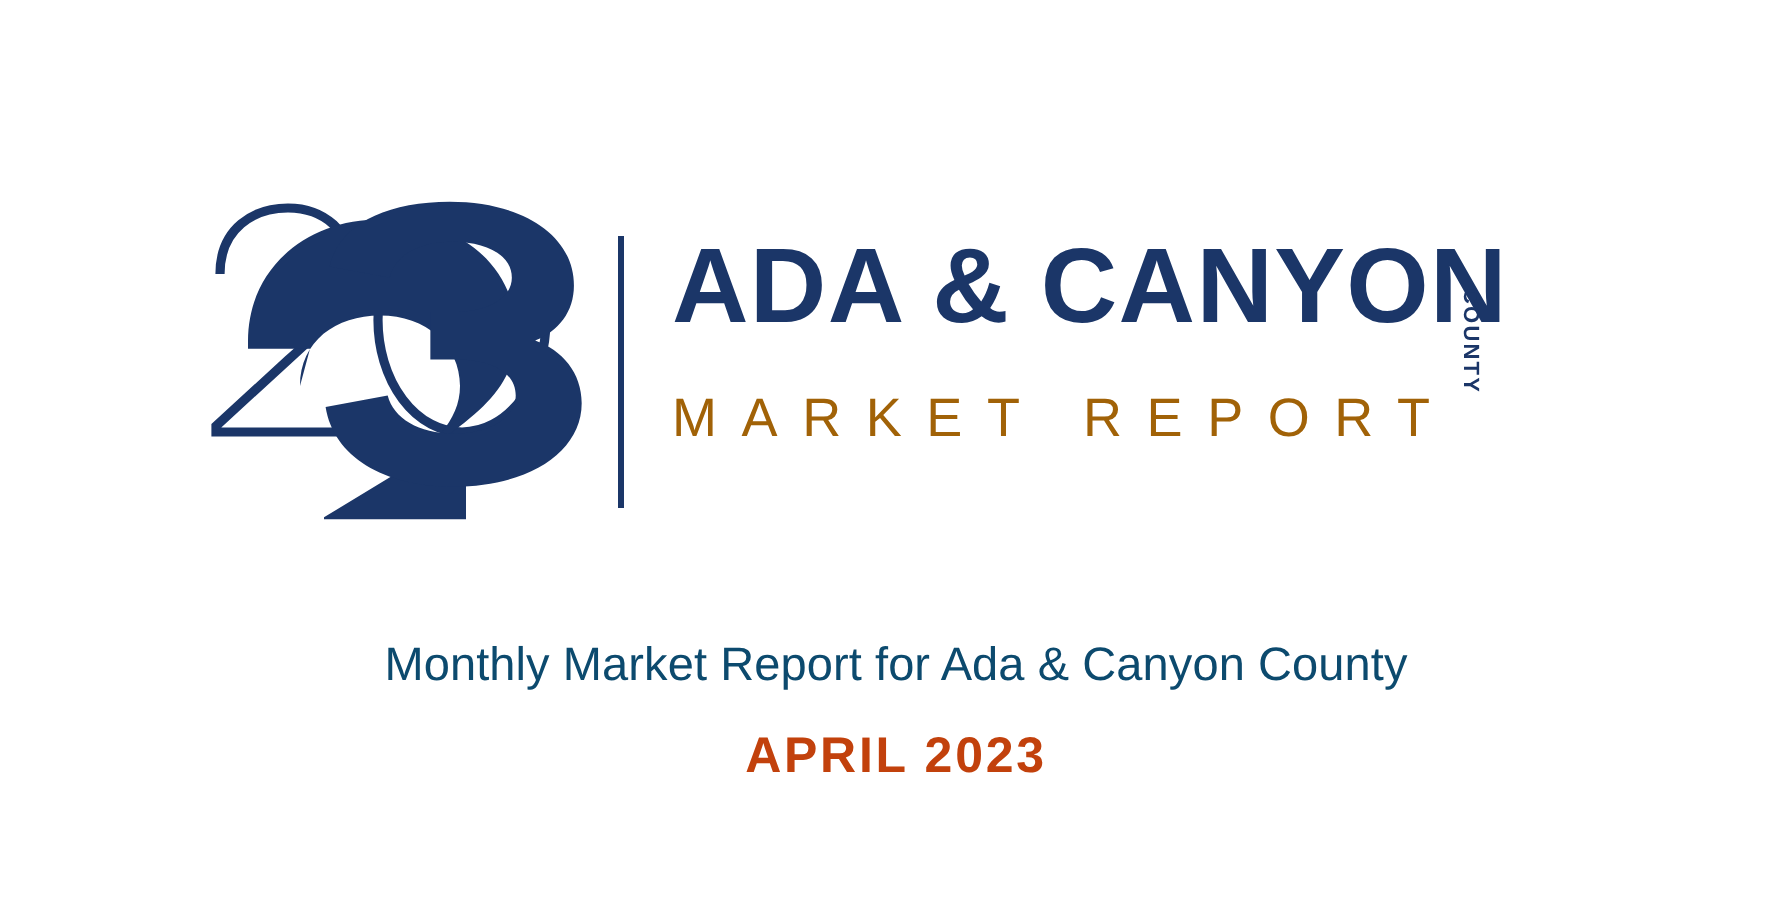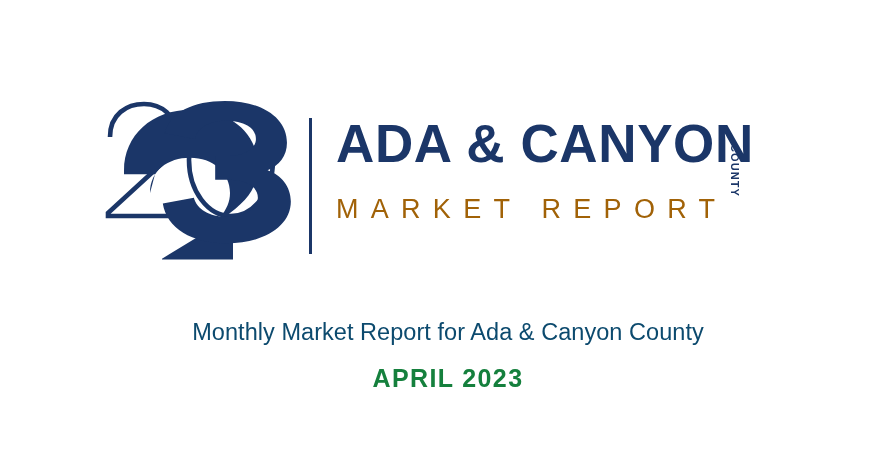--- a/index.html
+++ b/index.html
@@ -124,21 +124,21 @@
   #report-month {
     position: absolute;
     left: 0;
     top: 362px;
     width: 896px;
     text-align: center;
     font-size: 25px;
     line-height: 32px;
     font-weight: bold;
     letter-spacing: 0.055em;
-    color: #15803d;
+    color: #c2410c;
   }
 </style>
 </head>
 <body>
 
 <div id="card">
 
   <div id="logo-lockup">
 
     <div id="year-mark">

